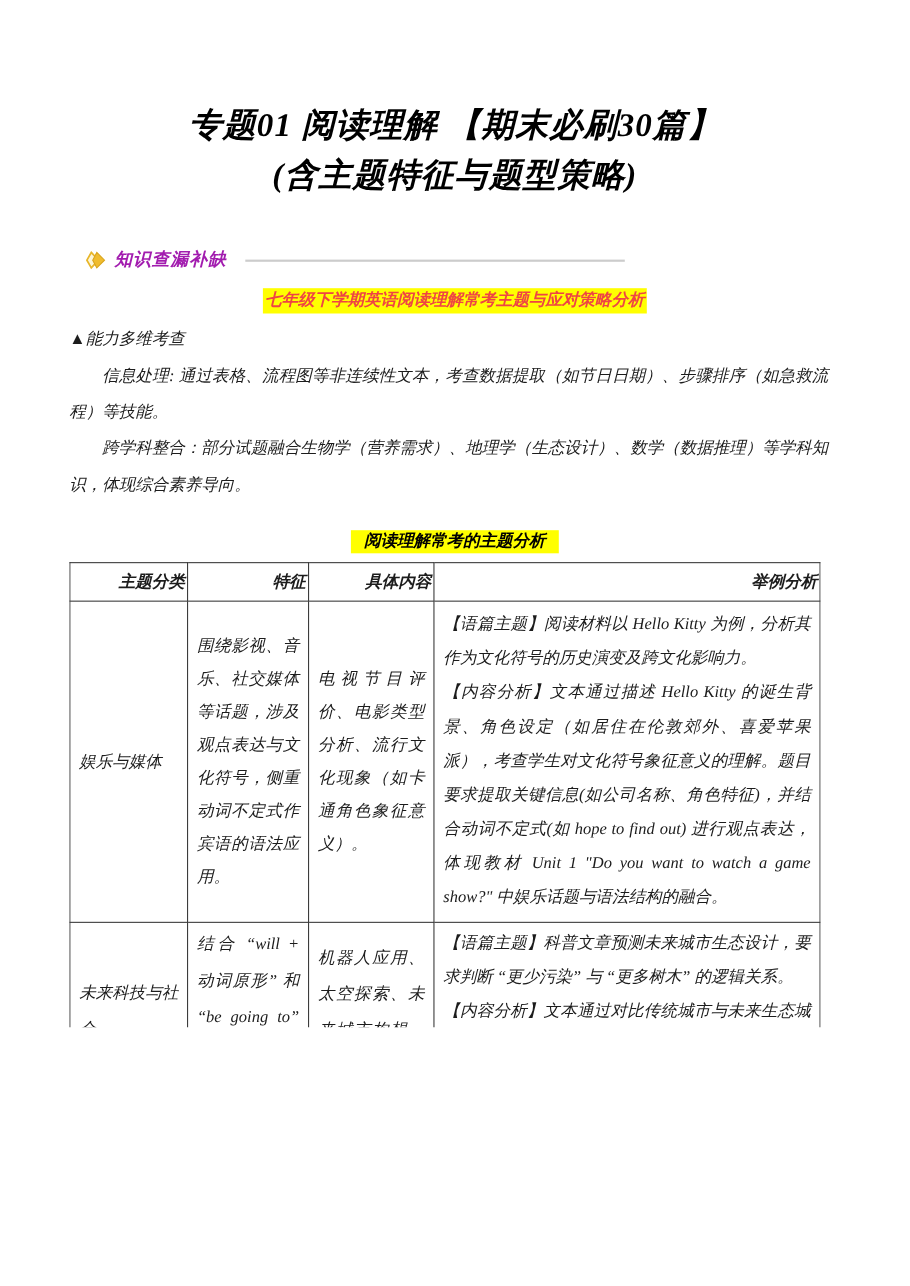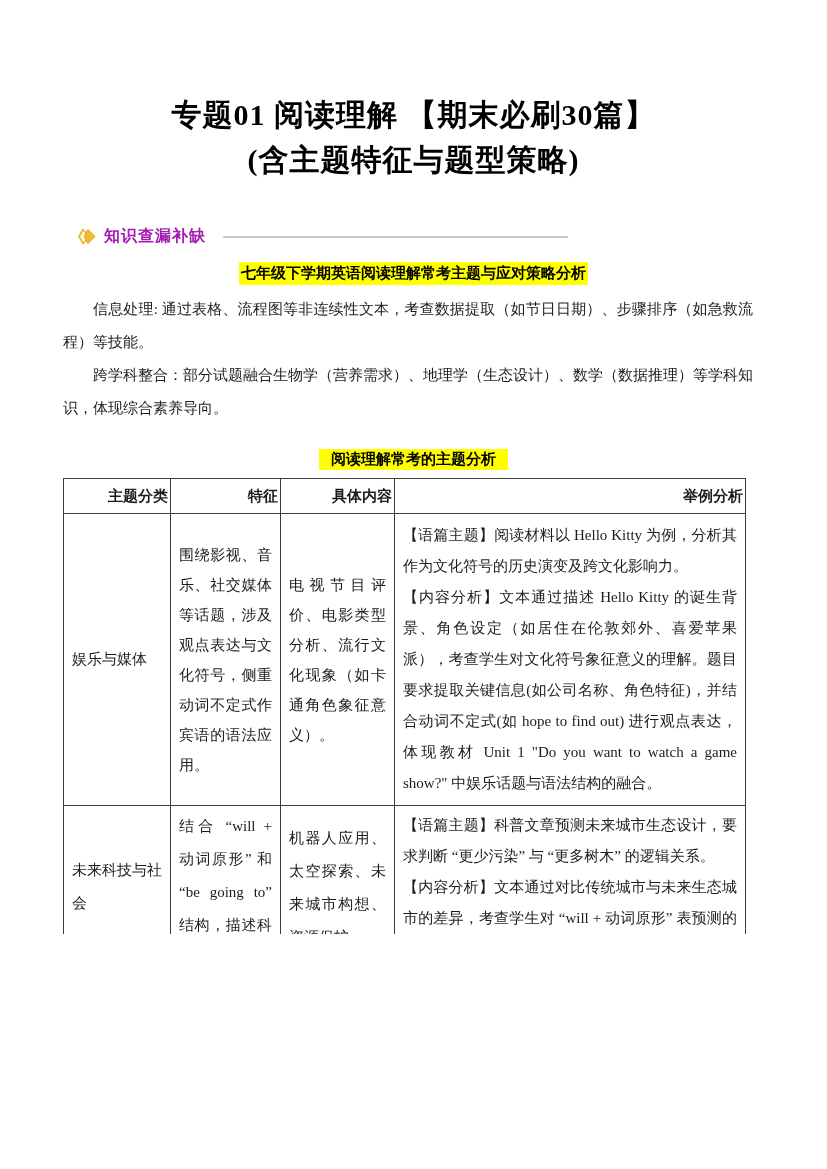--- a/index.html
+++ b/index.html
@@ -4,20 +4,21 @@
 <style>
   html,body{margin:0;padding:0;background:#ffffff;}
   .page{
     position:relative;
     width:827px;height:934px;
     background:#ffffff;
     overflow:hidden;
     font-family:"Liberation Serif","DejaVu Serif",serif;
     color:#1c1c1c;
     box-sizing:border-box;
+    font-style:italic;
   }
   .title-block{
     padding-top:92px;
     text-align:center;
     font-weight:bold;
     font-size:30px;
     line-height:45px;
     color:#000000;
     letter-spacing:1px;
   }
@@ -39,21 +40,21 @@
     background:#cccccc;
     margin-left:10px;
   }
   .center-heading{
     margin-top:15px;
     text-align:center;
   }
   .hl-blue{
     display:inline-block;
     background:#ffff00;
-    color:#000000;
+    color:#ef4444;
     font-weight:bold;
     font-size:15px;
     line-height:23px;
     padding:0 2px;
   }
   .hl-black{
     display:inline-block;
     background:#ffff00;
     color:#000000;
     font-weight:bold;
@@ -132,20 +133,21 @@
     </span>
     <span class="section-label">知识查漏补缺</span>
     <span class="section-line"></span>
   </div>
 
   <div class="center-heading">
     <span class="hl-blue">七年级下学期英语阅读理解常考主题与应对策略分析</span>
   </div>
 
   <div class="body-text">
+    <p>▲能力多维考查</p>
     <p class="indent">信息处理: 通过表格、流程图等非连续性文本，考查数据提取（如节日日期）、步骤排序（如急救流程）等技能。</p>
     <p class="indent">跨学科整合：部分试题融合生物学（营养需求）、地理学（生态设计）、数学（数据推理）等学科知识，体现综合素养导向。</p>
   </div>
 
   <div class="center-heading table-heading">
     <span class="hl-black">阅读理解常考的主题分析</span>
   </div>
 
   <div class="table-clip">
     <table class="topic">

